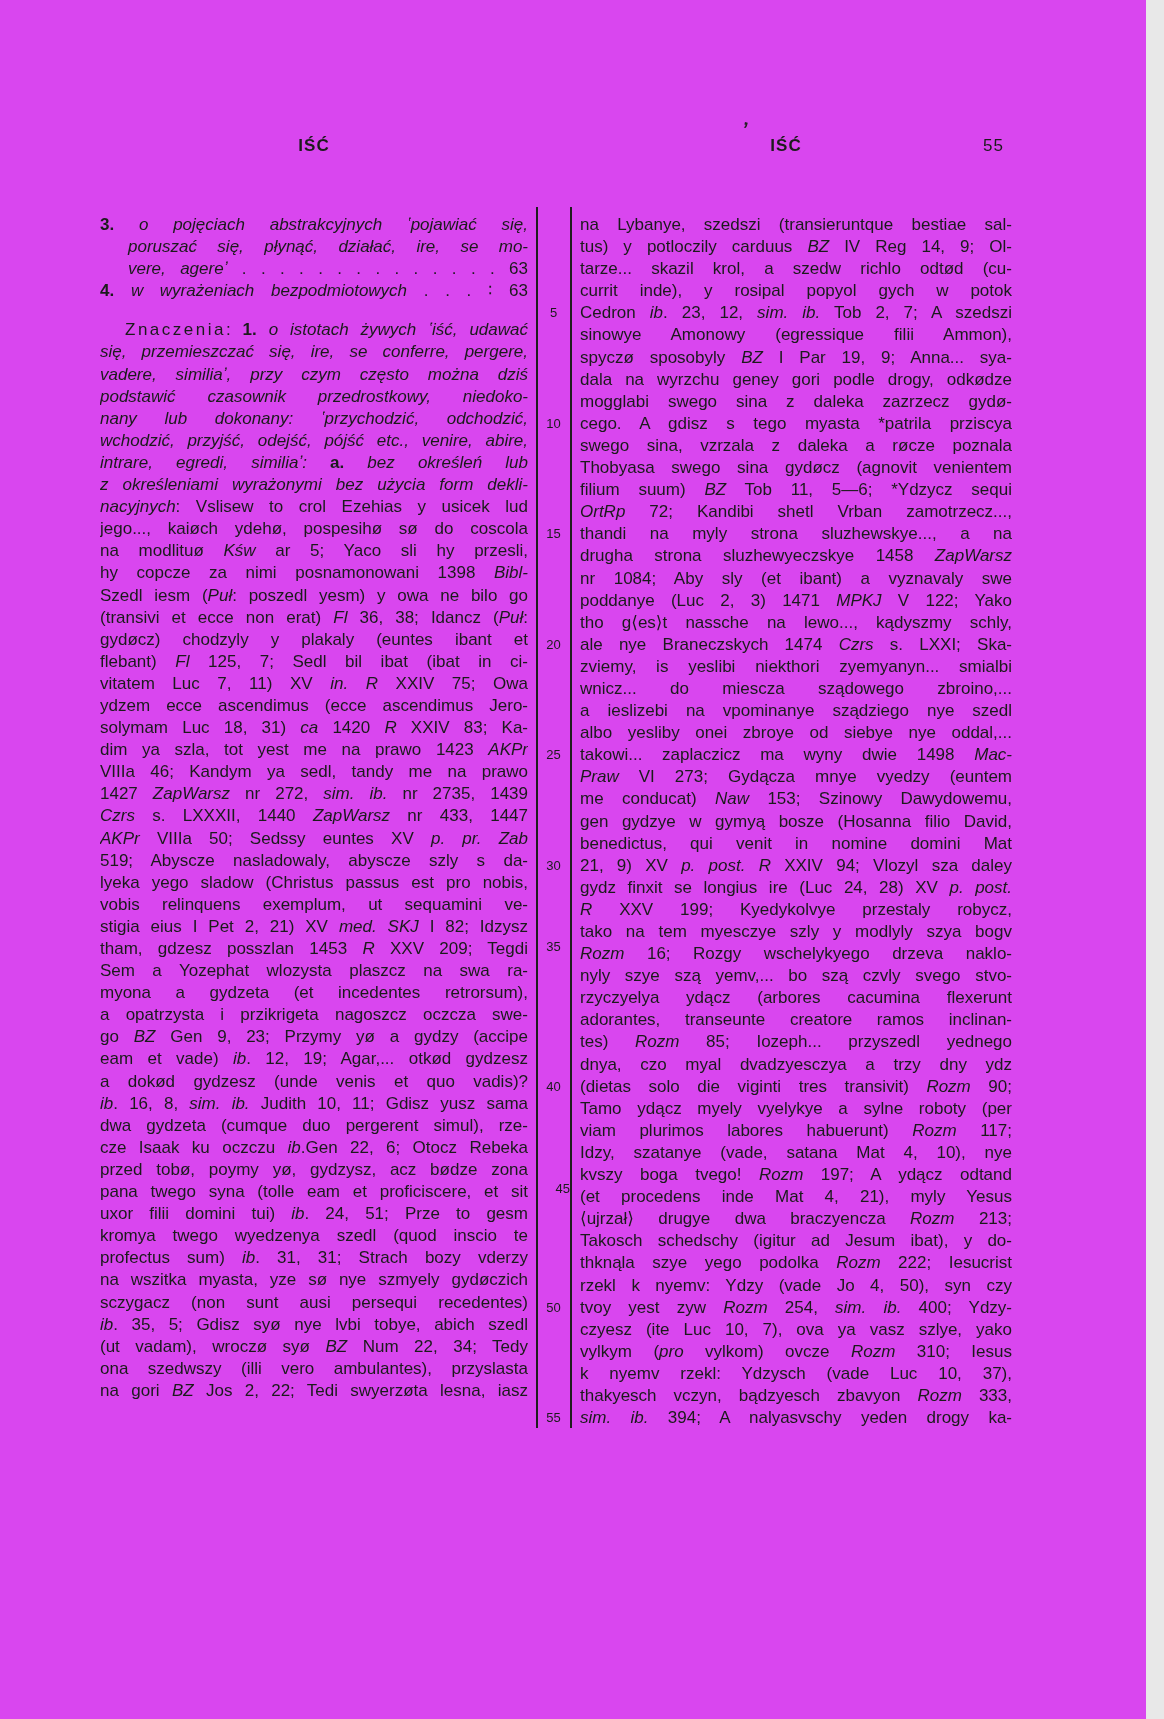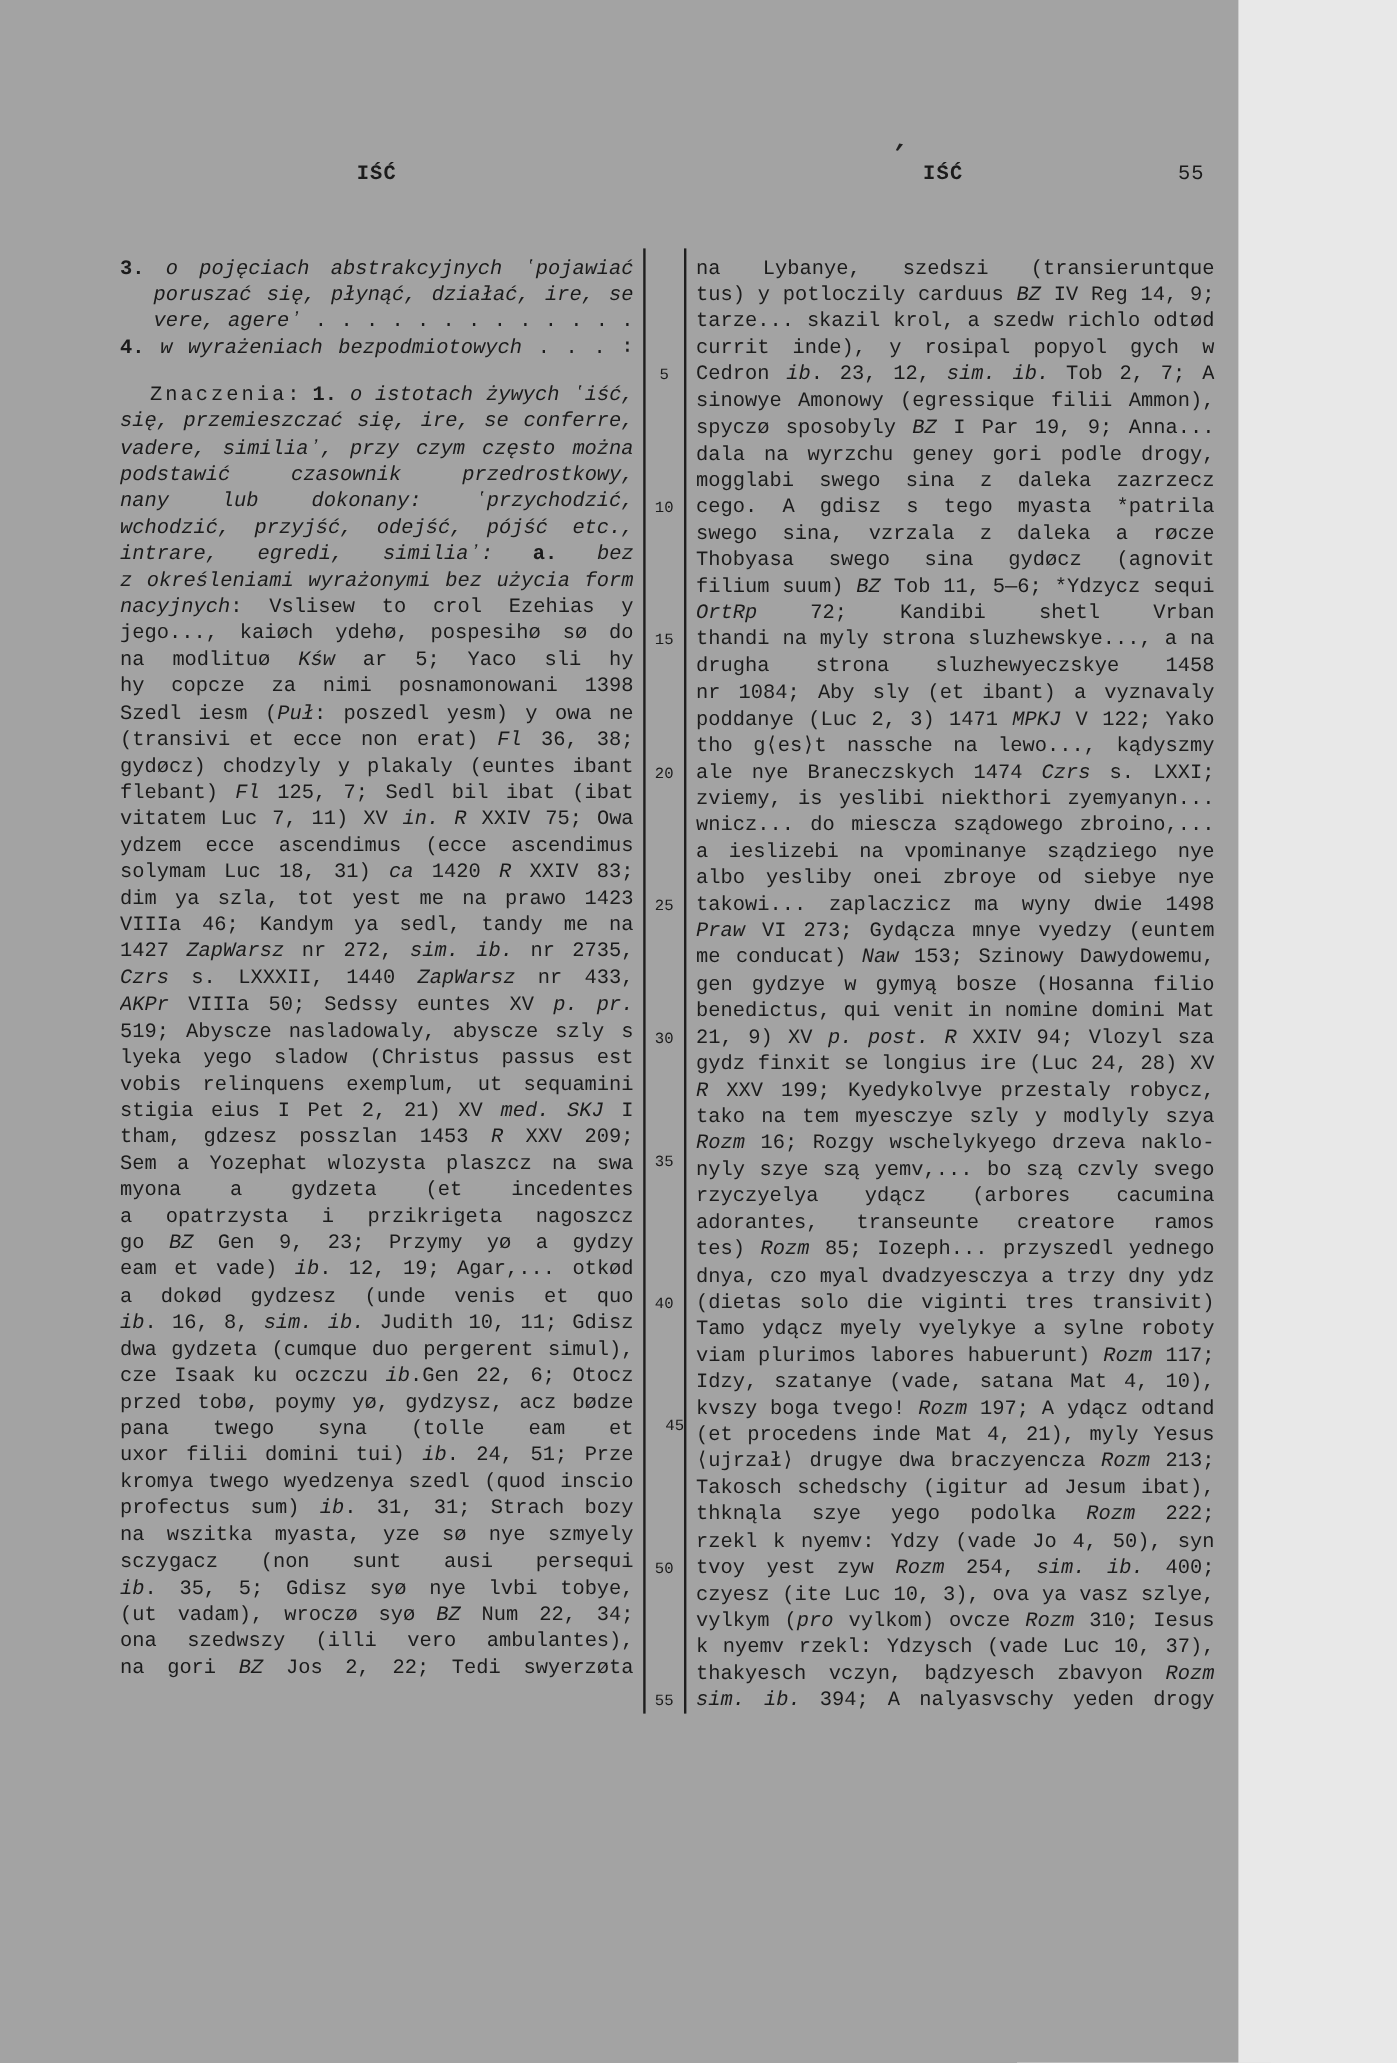--- a/index.html
+++ b/index.html
@@ -1,20 +1,20 @@
 <!DOCTYPE html>
 <html><head>
 <meta charset="utf-8">
 <style>
   html,body{margin:0;padding:0;background:#e8e8e8;}
   .page{
     position:relative;
-    width:1032px;height:1719px;
-    background:#a3a3a3;
-    font-family:Liberation Mono, monospace;
+    width:1146px;height:1719px;
+    background:#d946ef;
+    font-family:Liberation Sans, sans-serif;
     color:#1b1b1b;
     overflow:hidden;
   }
   .running-head{
     position:absolute;top:136px;
     font-size:17px;font-weight:bold;letter-spacing:1px;
     text-align:center;
   }
   .rh-left{left:100px;width:428px;}
   .rh-right{left:580px;width:412px;}
@@ -129,21 +129,21 @@
   <div class="vrule vrule-left"></div>
   <div class="vrule vrule-right"></div>
 
   <div id="gutter">
       <div class="gnum" style="top: 302.4px;">5</div>
       <div class="gnum" style="top: 412.9px; text-align: center;">10</div>
       <div class="gnum" style="top: 523.4px;">15</div>
       <div class="gnum" style="top: 633.9px;">20</div>
       <div class="gnum" style="top: 744.4px;">25</div>
       <div class="gnum" style="top: 854.9px;">30</div>
-      <div class="gnum" style="top: 958px;">35</div>
+      <div class="gnum" style="top: 936px;">35</div>
       <div class="gnum" style="top: 1075.9px;">40</div>
       <div class="gnum" style="top: 1178px; text-align: right;">45</div>
       <div class="gnum" style="top: 1296.9px;">50</div>
       <div class="gnum" style="top: 1407.4px;">55</div>
     </div>
 
   <div class="col right-col" id="right-column">
       <div class="line">na Lybanye, szedszi (transieruntque bestiae sal-</div>
       <div class="line">tus) y potloczily carduus <i>BZ</i> IV Reg 14, 9; Ol-</div>
       <div class="line">tarze... skazil krol, a szedw richlo odtød (cu-</div>
@@ -187,20 +187,20 @@
       <div class="line">Tamo ydącz myely vyelykye a sylne roboty (per</div>
       <div class="line">viam plurimos labores habuerunt) <i>Rozm</i> 117;</div>
       <div class="line">Idzy, szatanye (vade, satana Mat 4, 10), nye</div>
       <div class="line">kvszy boga tvego! <i>Rozm</i> 197; A ydącz odtand</div>
       <div class="line">(et procedens inde Mat 4, 21), myly Yesus</div>
       <div class="line">⟨ujrzał⟩ drugye dwa braczyencza <i>Rozm</i> 213;</div>
       <div class="line">Takosch schedschy (igitur ad Jesum ibat), y do-</div>
       <div class="line">thknąla szye yego podolka <i>Rozm</i> 222; Iesucrist</div>
       <div class="line">rzekl k nyemv: Ydzy (vade Jo 4, 50), syn czy</div>
       <div class="line">tvoy yest zyw <i>Rozm</i> 254, <i>sim. ib.</i> 400; Ydzy-</div>
-      <div class="line">czyesz (ite Luc 10, 3), ova ya vasz szlye, yako</div>
+      <div class="line">czyesz (ite Luc 10, 7), ova ya vasz szlye, yako</div>
       <div class="line">vylkym (<i>pro</i> vylkom) ovcze <i>Rozm</i> 310; Iesus</div>
       <div class="line">k nyemv rzekl: Ydzysch (vade Luc 10, 37),</div>
       <div class="line">thakyesch vczyn, bądzyesch zbavyon <i>Rozm</i> 333,</div>
       <div class="line"><i>sim. ib.</i> 394; A nalyasvschy yeden drogy ka-</div>
     </div>
 
 </div>
 
 </body></html>

